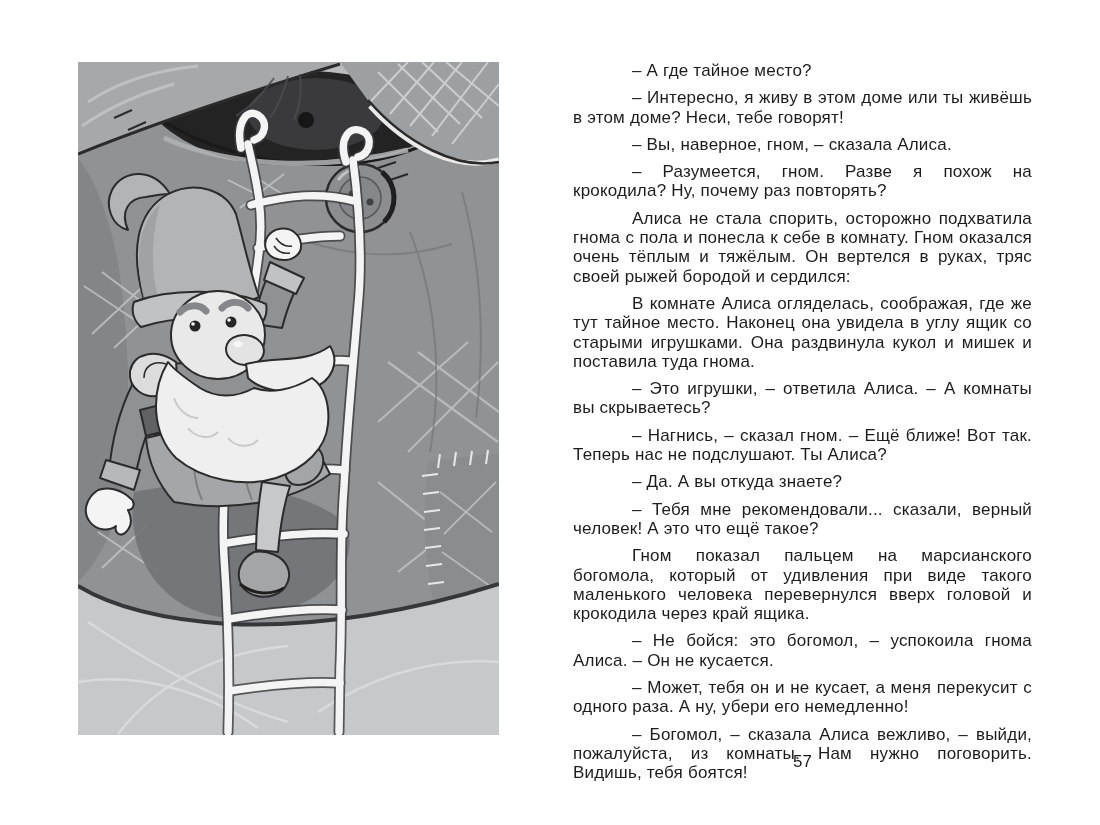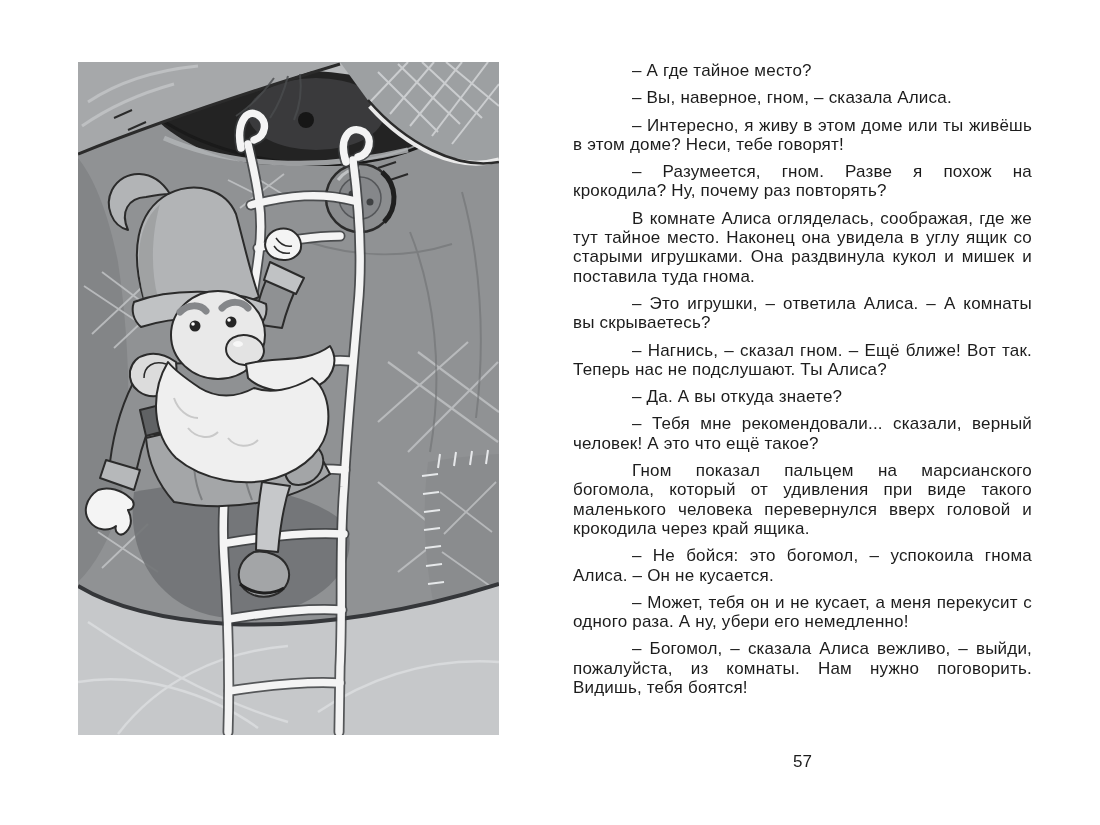--- a/index.html
+++ b/index.html
@@ -260,23 +260,24 @@
           <path d="M198,176 C202,182 208,185 214,184"></path>
           <path d="M196,184 C200,190 206,192 212,191"></path>
         </g>
       </g>
     </svg>
   </figure>
 
   <section class="text-column">
     <div>
         <p class="para">– А где тайное место?</p>
+        <p class="para">– Интересно, я живу в этом доме или ты живёшь в этом доме? Неси, тебе говорят!</p>
         <p class="para">– Вы, наверное, гном, – сказала Алиса.</p>
-        <p class="para">– Интересно, я живу в этом доме или ты живёшь в этом доме? Неси, тебе говорят!</p>
         <p class="para">– Разумеется, гном. Разве я похож на крокодила? Ну, почему раз повторять?</p>
+        <p class="para">Алиса не стала спорить, осторожно подхватила гно­ма с пола и понесла к себе в комнату. Гном оказался очень тёплым и тяжёлым. Он вертелся в руках, тряс сво­ей рыжей бородой и сердился:</p>
         <p class="para">В комнате Алиса огляделась, соображая, где же тут тайное место. Наконец она увидела в углу ящик со ста­рыми игрушками. Она раздвинула кукол и мишек и по­ставила туда гнома.</p>
         <p class="para">– Это игрушки, – ответила Алиса. – А комнаты вы скрываетесь?</p>
         <p class="para">– Нагнись, – сказал гном. – Ещё ближе! Вот так. Те­перь нас не подслушают. Ты Алиса?</p>
         <p class="para">– Да. А вы откуда знаете?</p>
         <p class="para">– Тебя мне рекомендовали... сказали, верный чело­век! А это что ещё такое?</p>
         <p class="para">Гном показал пальцем на марсианского богомола, который от удивления при виде такого маленького че­ловека перевернулся вверх головой и крокодила через край ящика.</p>
         <p class="para">– Не бойся: это богомол, – успокоила гнома Алиса. – Он не кусается.</p>
         <p class="para">– Может, тебя он и не кусает, а меня перекусит с од­ного раза. А ну, убери его немедленно!</p>
         <p class="para">– Богомол, – сказала Алиса вежливо, – выйди, по­жалуйста, из комнаты. Нам нужно поговорить. Видишь, тебя боятся!</p>
       </div>

